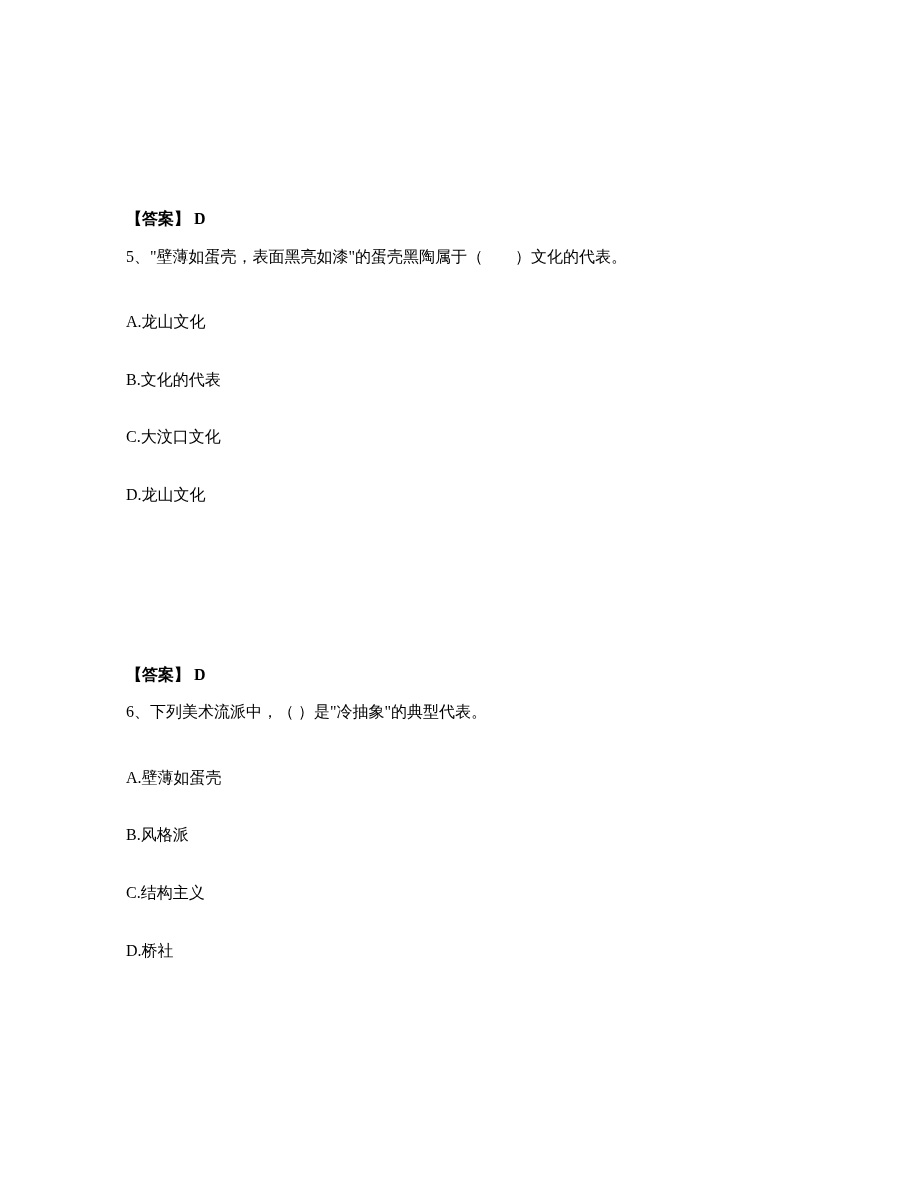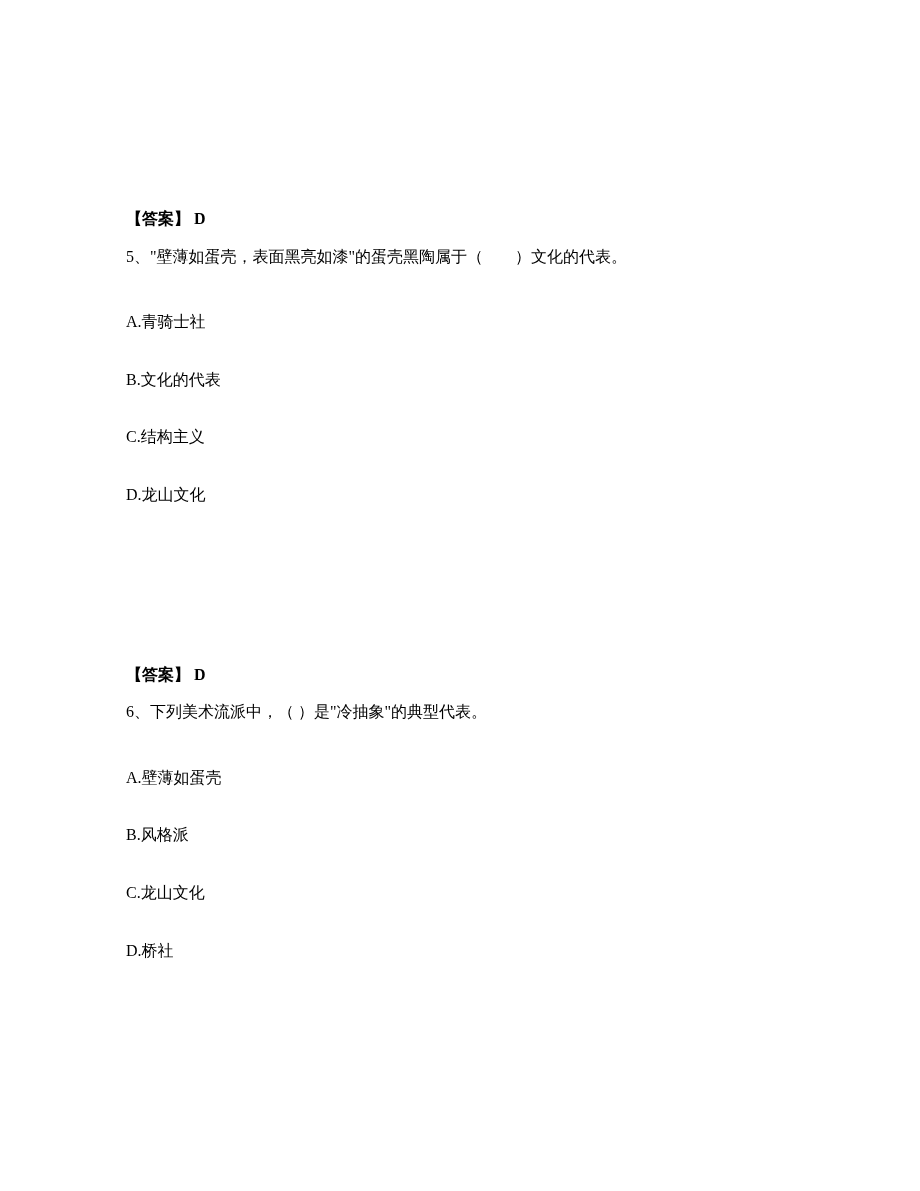--- a/index.html
+++ b/index.html
@@ -29,25 +29,25 @@
     }
     .gap-large {
       height: 120px;
     }
   </style>
 </head>
 <body>
 
 <div class="answer-label">【答案】  D</div>
 <div class="question-text">5、"壁薄如蛋壳，表面黑亮如漆"的蛋壳黑陶属于（　　）文化的代表。</div>
-<div class="option">A.青骑士社</div>
+<div class="option">A.龙山文化</div>
 <div class="option">B.文化的代表</div>
-<div class="option">C.结构主义</div>
+<div class="option">C.大汶口文化</div>
 <div class="option">D.龙山文化</div>
 
 <div class="gap-large"></div>
 
 <div class="answer-label">【答案】  D</div>
 <div class="question-text">6、下列美术流派中，（  ）是"冷抽象"的典型代表。</div>
 <div class="option">A.壁薄如蛋壳</div>
 <div class="option">B.风格派</div>
-<div class="option">C.龙山文化</div>
+<div class="option">C.结构主义</div>
 <div class="option">D.桥社</div>
 
 </body></html>

